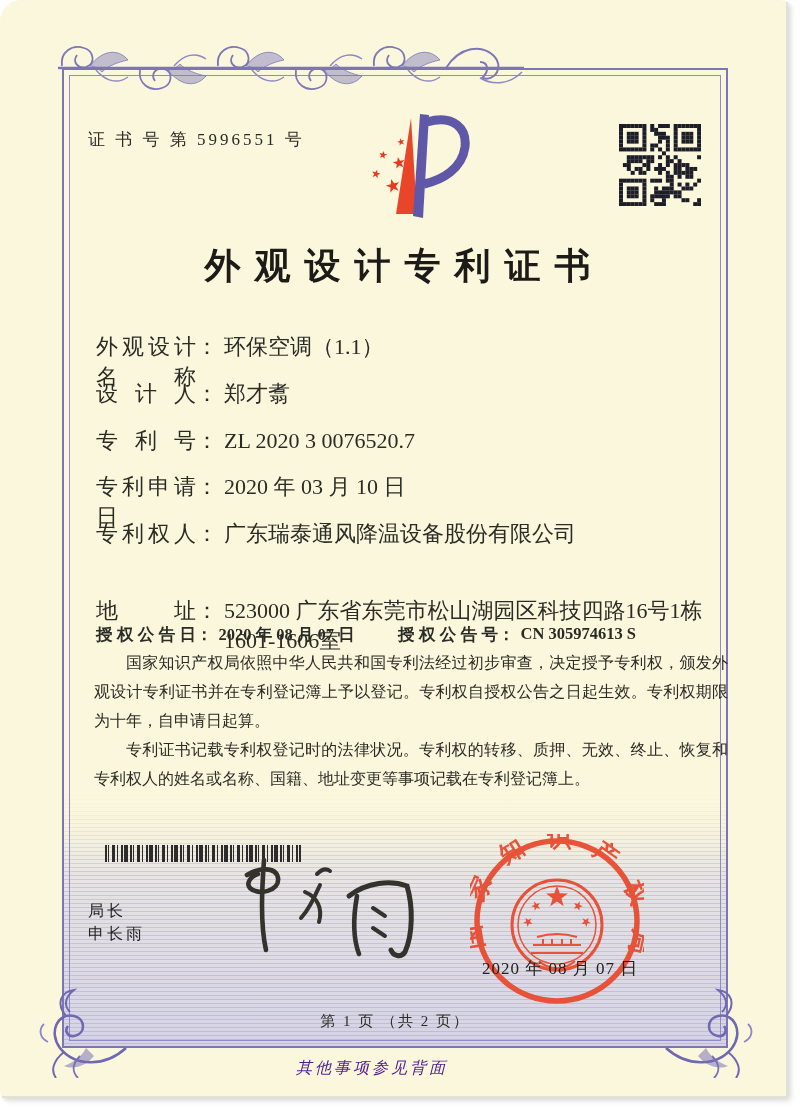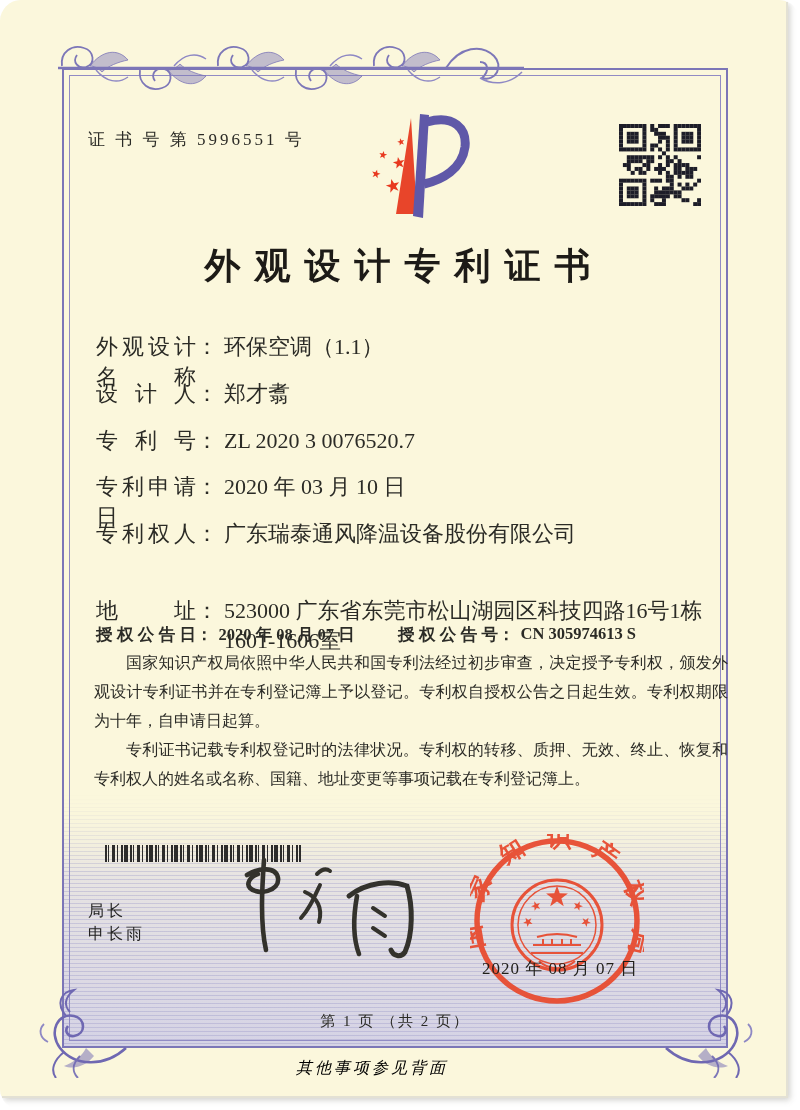--- a/index.html
+++ b/index.html
@@ -46,21 +46,21 @@
   #duty{left:88px;top:893px;font-family:"Liberation Sans","DejaVu Sans",sans-serif;
         font-size:16px;letter-spacing:3px;z-index:4;color:#222;margin-top:8px;}
   #dutyname{left:88px;top:924px;font-family:"Liberation Sans","DejaVu Sans",sans-serif;
         font-size:16px;letter-spacing:3px;z-index:4;color:#222;}
   #sig{left:205px;top:850px;z-index:5;}
   #seal{left:470px;top:834px;z-index:4;opacity:.93;}
   #sealdate{left:474px;top:957px;width:172px;text-align:center;font-size:17px;
             letter-spacing:1px;color:#1f1e19;z-index:6;}
   #pgfoot{left:62px;top:1012px;width:666px;text-align:center;font-size:15px;letter-spacing:2px;z-index:4;}
   #backnote{left:62px;top:1058px;width:620px;text-align:center;font-size:16px;
-            font-style:italic;letter-spacing:3px;z-index:4;color:#000000;}
+            font-style:italic;letter-spacing:3px;z-index:4;color:#4c1d95;}
 </style>
 </head>
 <body>
 
 <div id="stage">
   <div id="page" class="abs"></div>
   <div id="band" class="abs"></div>
   <div id="frameOuter" class="abs"></div>
   <div id="frameInner" class="abs"></div>
 

